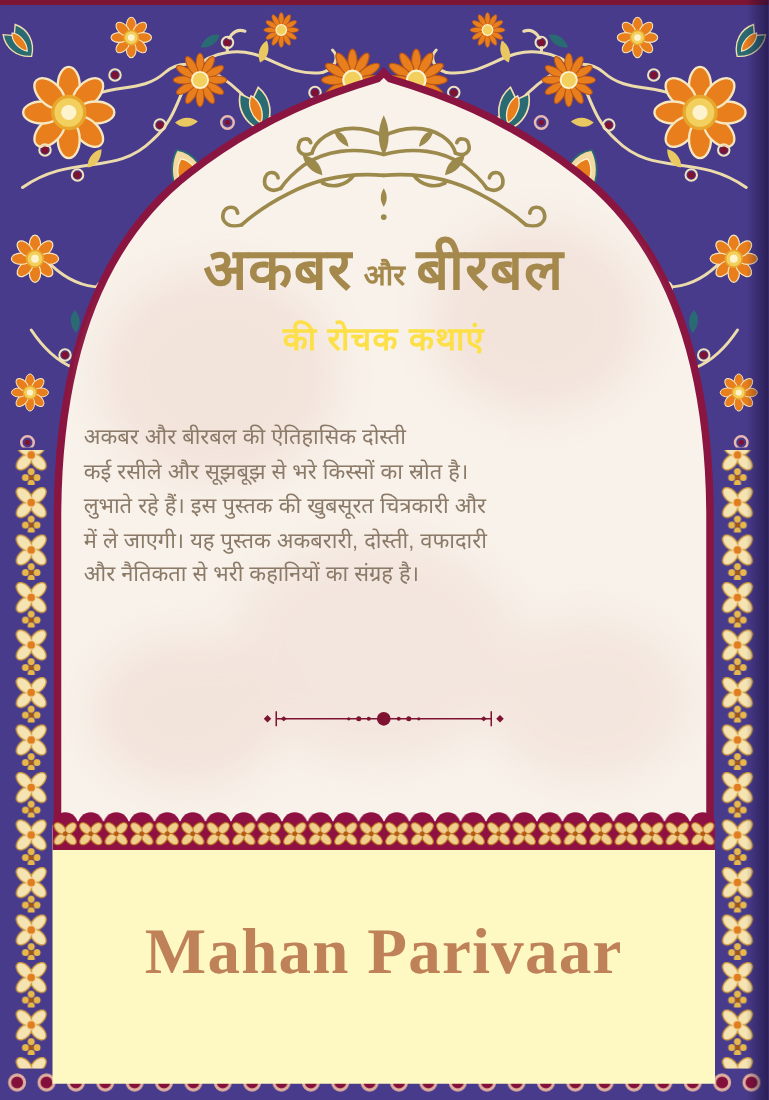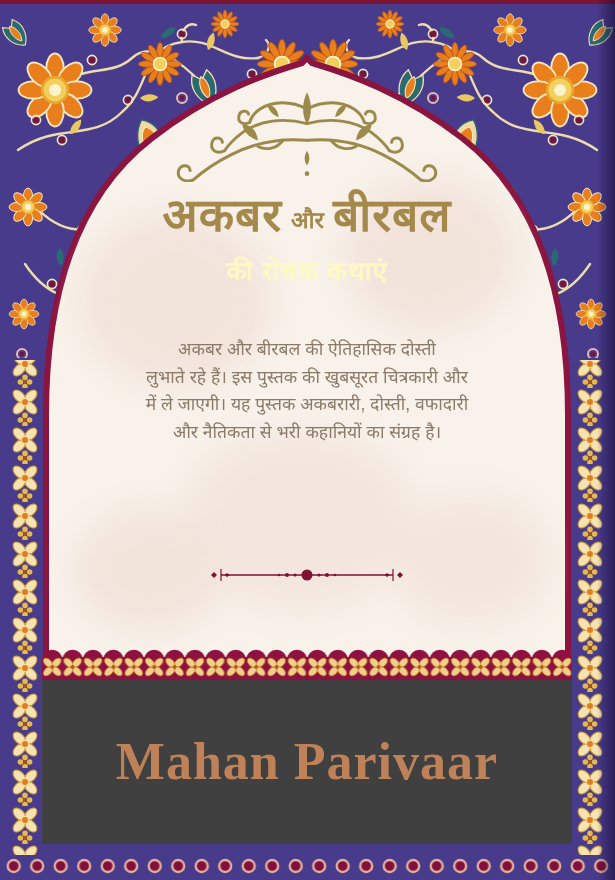--- a/index.html
+++ b/index.html
@@ -17,28 +17,28 @@
   #arch-content{left:42px;top:54px;width:530px;height:600px;z-index:4;}
   #flourish{position:absolute;left:98px;top:32px;}
   .title-line{
     position:absolute;left:0;top:128px;width:530px;text-align:center;
     color:#a5894c;font-weight:bold;white-space:nowrap;
   }
   .title-big{font-size:46px;letter-spacing:1px;}
   .title-small{font-size:23px;margin:12px 9px;position:relative;top:-3px;}
   .subtitle{
     position:absolute;left:0;top:198px;width:530px;text-align:center;
-    color:#fef9c3;font-size:26px;font-weight:bold;letter-spacing:1px;
+    color:#fde047;font-size:26px;font-weight:bold;letter-spacing:1px;
   }
   .blurb{
-    position:absolute;left:25px;top:282px;width:480px;text-align:center;
+    position:absolute;left:25px;top:282px;width:480px;text-align:left;
     color:#8b7a68;font-size:17.5px;line-height:27.5px;
   }
   #divider{position:absolute;left:165px;top:512px;}
-  #publisher-panel{left:42px;top:660px;width:530px;height:184px;background:#404040;z-index:3;}
+  #publisher-panel{left:42px;top:660px;width:530px;height:207px;background:#fef9c3;z-index:3;}
   #scallop{left:42px;top:644px;z-index:4;}
   .publisher{
     width:100%;text-align:center;margin-top:72px;
     font-family:"Liberation Serif","DejaVu Serif",serif;
     font-size:52px;font-weight:bold;color:#bf8158;letter-spacing:1px;
   }
   #bottom-rings{left:2px;top:853px;z-index:2;}
   #right-shade{right:0;top:0;width:18px;height:880px;z-index:50;
     background:linear-gradient(to right,rgba(20,12,48,0),rgba(20,12,48,.6));}
 </style>
@@ -272,20 +272,21 @@
   </svg>
 
   <div class="title-line">
     <span class="title-big">अकबर</span><span class="title-small">और</span><span class="title-big">बीरबल</span>
   </div>
 
   <div class="subtitle">की रोचक कथाएं</div>
 
   <div class="blurb">
     <div>अकबर और बीरबल की ऐतिहासिक दोस्ती</div>
+    <div>कई रसीले और सूझबूझ से भरे किस्सों का स्रोत है।</div>
     <div>लुभाते रहे हैं। इस पुस्तक की खुबसूरत चित्रकारी और</div>
     <div>में ले जाएगी। यह पुस्तक अकबरारी, दोस्ती, वफादारी</div>
     <div>और नैतिकता से भरी कहानियों का संग्रह है।</div>
   </div>
 
   <svg id="divider" width="200" height="18" viewBox="0 0 200 18">
     <g stroke="#7e1230" fill="#7e1230">
       <line x1="14" y1="9" x2="186" y2="9" stroke-width="1.3"></line>
       <circle cx="100" cy="9" r="5.5" stroke="none"></circle>
       <circle cx="88" cy="9" r="1.6" stroke="none"></circle>

